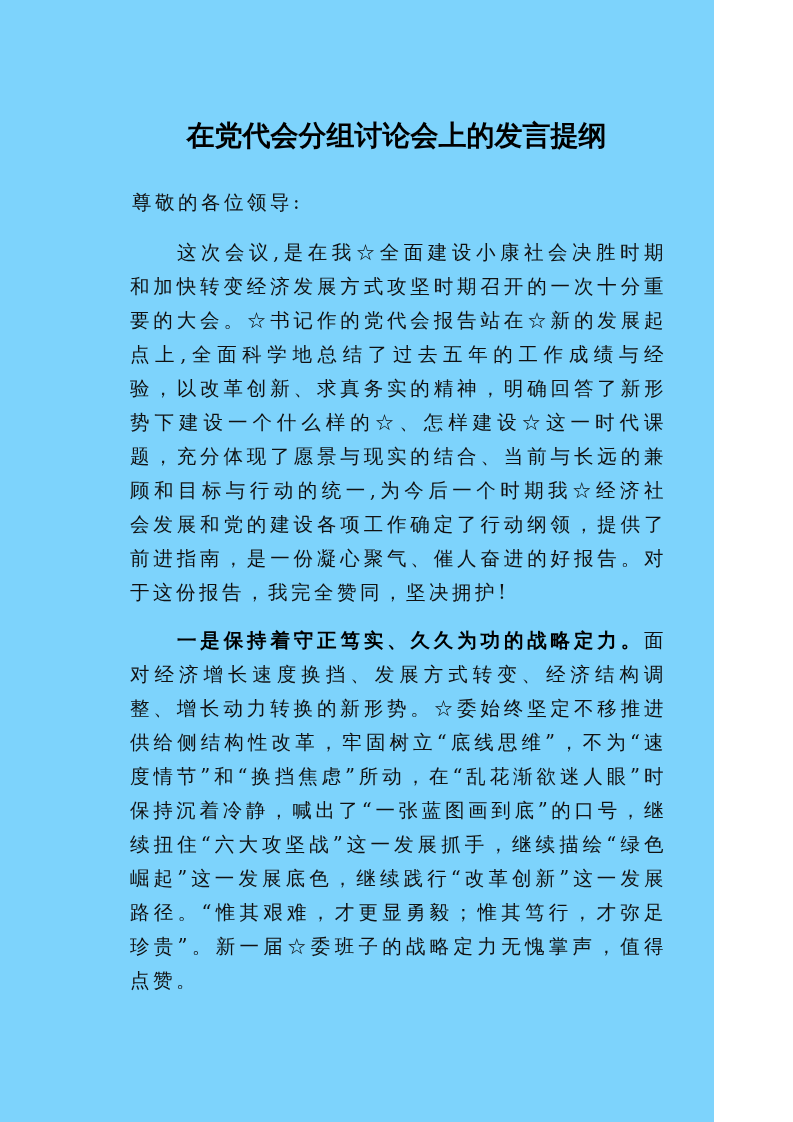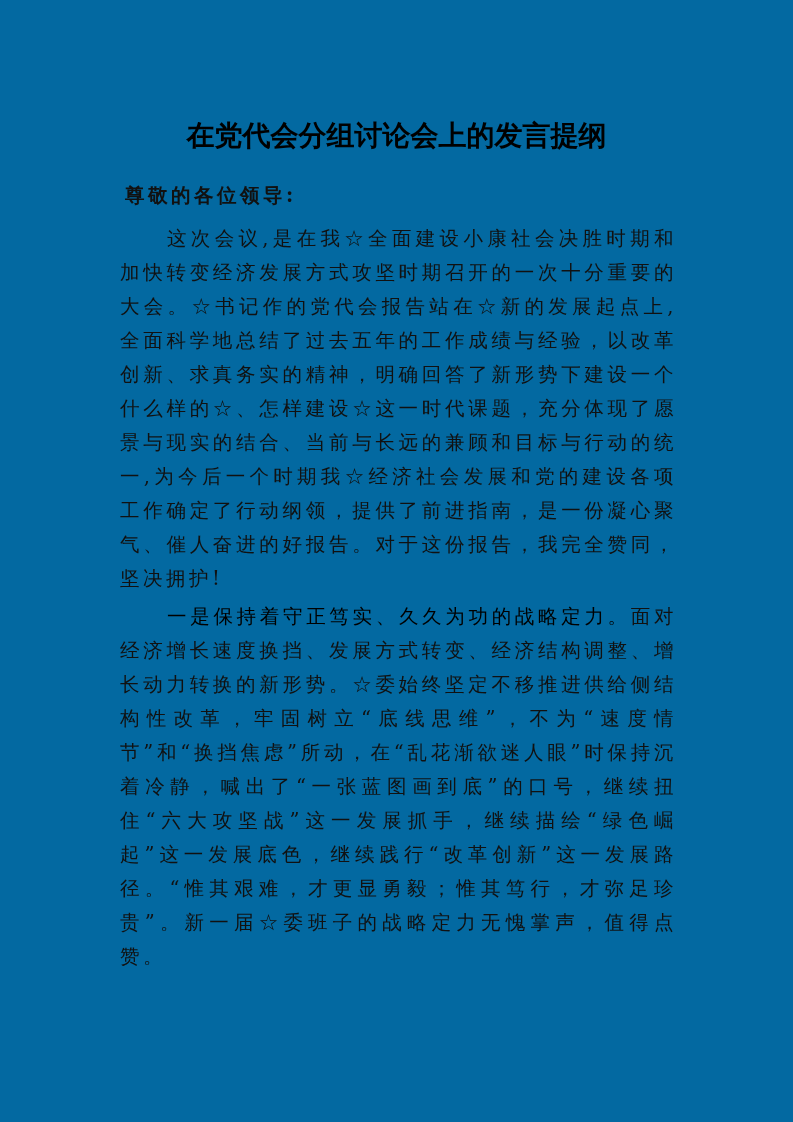--- a/index.html
+++ b/index.html
@@ -11,23 +11,23 @@
       width: 793px;
       height: 1122px;
       position: relative;
       overflow: hidden;
       font-family: "DejaVu Serif", "Liberation Serif", serif;
       color: #111111;
     }
     .page {
       position: absolute;
       left: 0; top: 0;
-      width: 793px;
+      width: 714px;
       height: 1122px;
-      background: #0369a1;
+      background: #7dd3fc;
     }
     .title {
       position: absolute;
       left: 0;
       top: 116px;
       width: 793px;
       text-align: center;
       font-family: "DejaVu Sans", "Liberation Sans", sans-serif;
       font-weight: bold;
       font-size: 28px;
@@ -39,29 +39,28 @@
       position: absolute;
       left: 116px;
       top: 170px;
       width: 565px;
       font-size: 19.5px;
       line-height: 34px;
       letter-spacing: 3.5px;
       text-align: justify;
     }
     .salutation {
-      margin: 9px;
-      font-weight: bold;
+      margin: 16px;
     }
     .para {
-      margin: 4px;
+      margin: 14px;
       text-indent: 47px;
     }
     .bold-lead {
-      font-weight: normal;
+      font-weight: bold;
       color: #000000;
     }
   </style>
 </head>
 <body>
 
 <div class="page">
   <div class="title">在党代会分组讨论会上的发言提纲</div>
 
   <div class="body">

